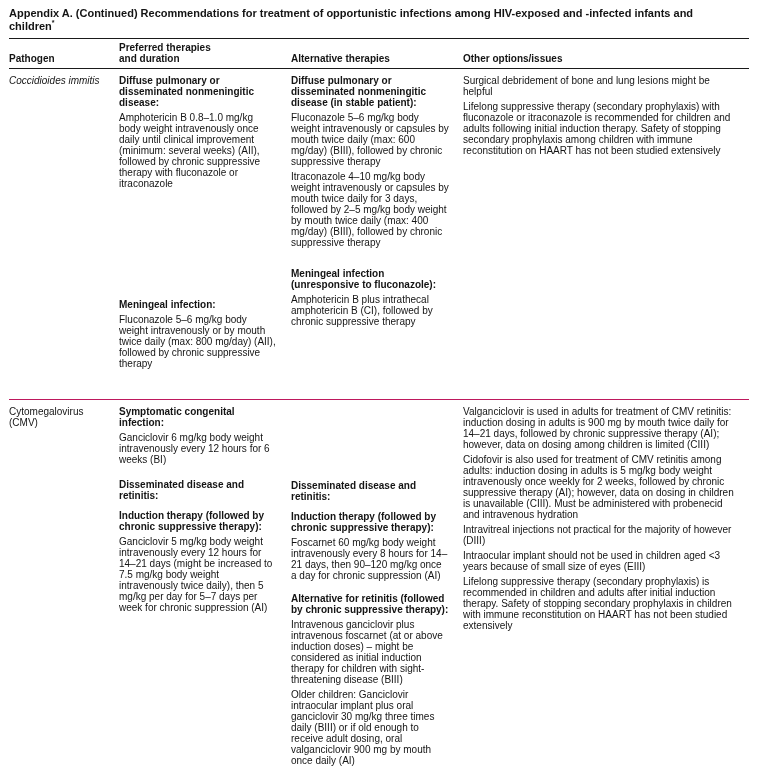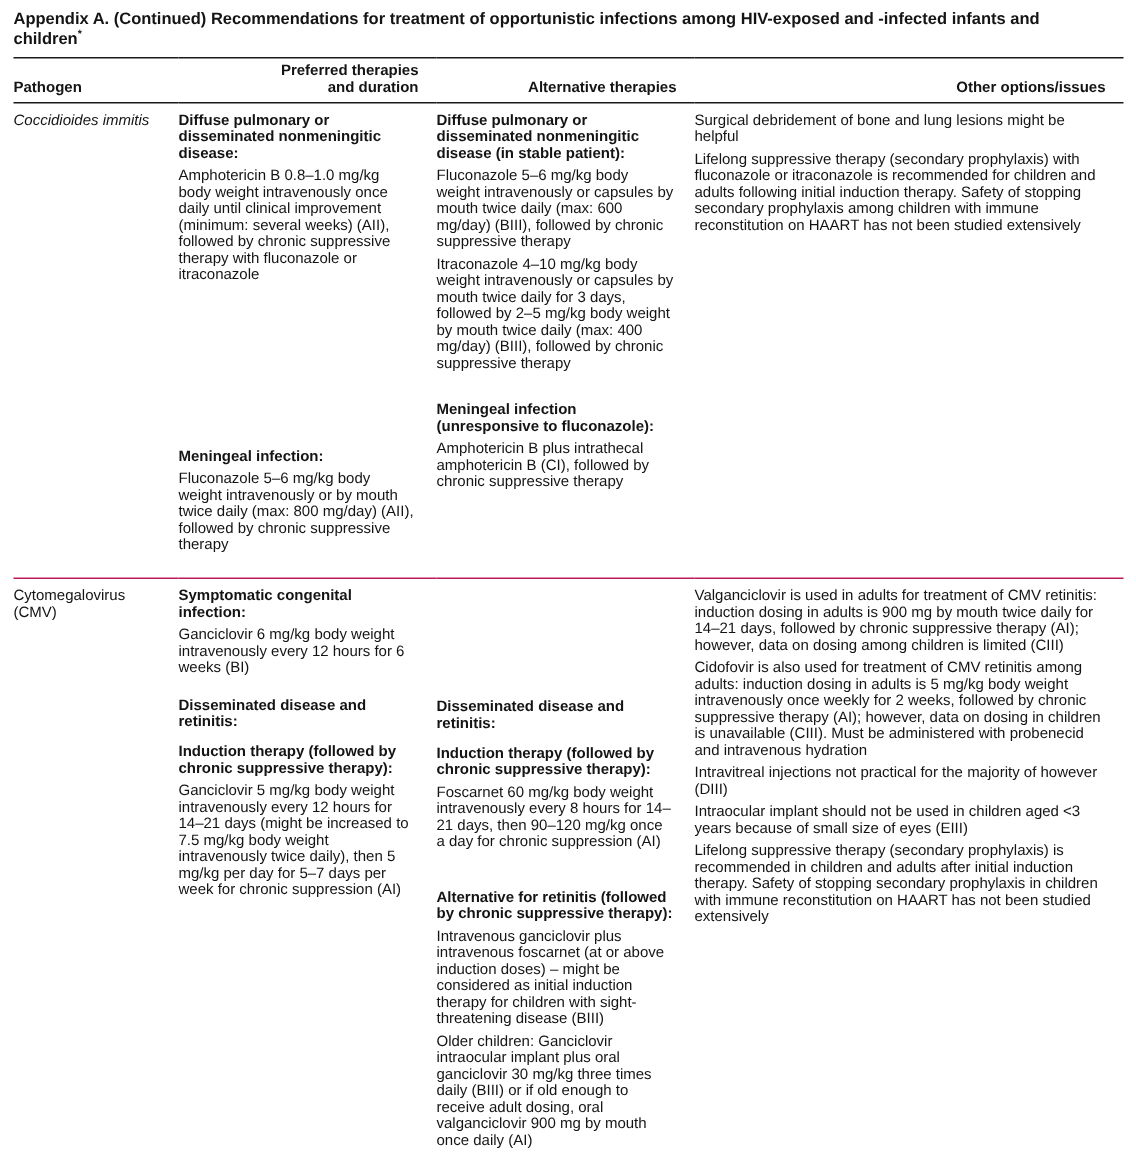--- a/index.html
+++ b/index.html
@@ -38,27 +38,27 @@
     font-size: 10px;
     font-weight: bold;
     line-height: 11px;
     vertical-align: bottom;
     padding: 3px 12px 4px 0;
     border-top: 1px solid #1a1a1a;
     border-bottom: 1px solid #1a1a1a;
     white-space: pre-line;
   }
   th.left { text-align: left; }
-  th.center { text-align: right; }
+  th.center { text-align: left; }
 
   td {
     vertical-align: top;
     font-size: 10px;
     line-height: 11px;
-    padding: 6px 14px 16px 0;
+    padding: 6px 14px 30px 0;
   }
   tbody tr + tr td { border-top: 1px solid #be185d; }
   tbody tr:last-child td { border-bottom: 1px solid #1a1a1a; }
 
   .block { margin-top: 4px; }
   .block.heading { font-weight: bold; margin-top: 9px; }
   td .block:first-child { margin-top: 0; }
 
   td.pathogen.italic { font-style: italic; }
 </style>
@@ -112,21 +112,21 @@
             <div class="block heading">Symptomatic congenital infection:</div>
             <div class="block">Ganciclovir 6 mg/kg body weight intravenously every 12 hours for 6 weeks (BI)</div>
             <div class="block heading" style="margin-top: 14px;">Disseminated disease and retinitis:</div>
             <div class="block heading">Induction therapy (followed by chronic suppressive therapy):</div>
             <div class="block">Ganciclovir 5 mg/kg body weight intravenously every 12 hours for 14–21 days (might be increased to 7.5 mg/kg body weight intravenously twice daily), then 5 mg/kg per day for 5–7 days per week for chronic suppression (AI)</div>
           </td>
           <td>
             <div class="block heading" style="margin-top: 74px;">Disseminated disease and retinitis:</div>
             <div class="block heading">Induction therapy (followed by chronic suppressive therapy):</div>
             <div class="block">Foscarnet 60 mg/kg body weight intravenously every 8 hours for 14–21 days, then 90–120 mg/kg once a day for chronic suppression (AI)</div>
-            <div class="block heading" style="margin-top: 26px;">Alternative for retinitis (followed by chronic suppressive therapy):</div>
+            <div class="block heading" style="margin-top: 12px;">Alternative for retinitis (followed by chronic suppressive therapy):</div>
             <div class="block">Intravenous ganciclovir plus intravenous foscarnet (at or above induction doses) – might be considered as initial induction therapy for children with sight-threatening disease (BIII)</div>
             <div class="block">Older children: Ganciclovir intraocular implant plus oral ganciclovir 30 mg/kg three times daily (BIII) or if old enough to receive adult dosing, oral valganciclovir 900 mg by mouth once daily (AI)</div>
           </td>
           <td>
             <div class="block">Valganciclovir is used in adults for treatment of CMV retinitis: induction dosing in adults is 900 mg by mouth twice daily for 14–21 days, followed by chronic suppressive therapy (AI); however, data on dosing among children is limited (CIII)</div>
             <div class="block">Cidofovir is also used for treatment of CMV retinitis among adults: induction dosing in adults is 5 mg/kg body weight intravenously once weekly for 2 weeks, followed by chronic suppressive therapy (AI); however, data on dosing in children is unavailable (CIII). Must be administered with probenecid and intravenous hydration</div>
             <div class="block">Intravitreal injections not practical for the majority of however (DIII)</div>
             <div class="block">Intraocular implant should not be used in children aged &lt;3 years because of small size of eyes (EIII)</div>
             <div class="block">Lifelong suppressive therapy (secondary prophylaxis) is recommended in children and adults after initial induction therapy. Safety of stopping secondary prophylaxis in children with immune reconstitution on HAART has not been studied extensively</div>
           </td>

